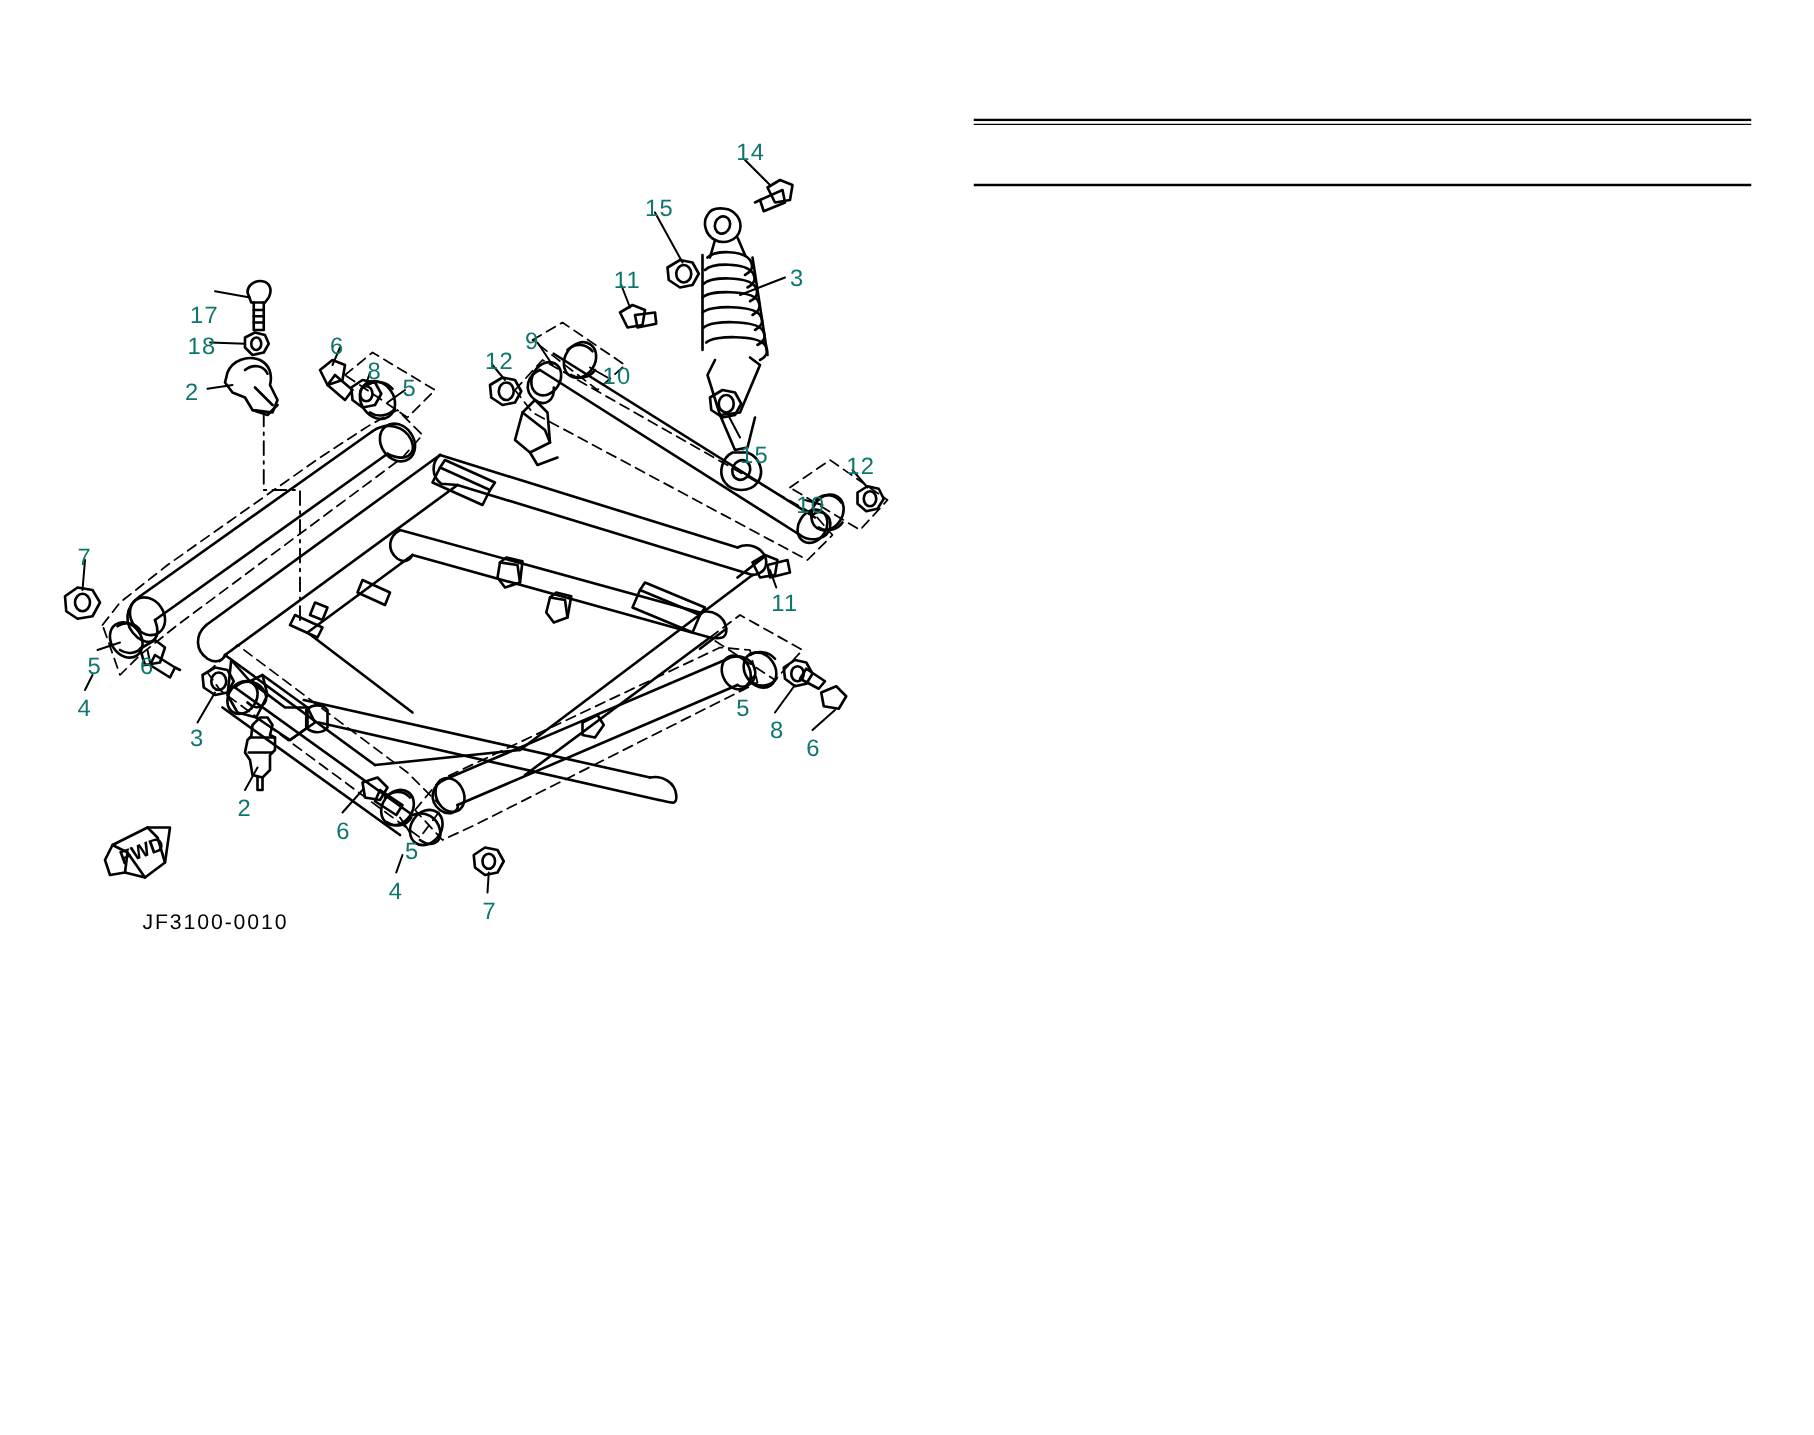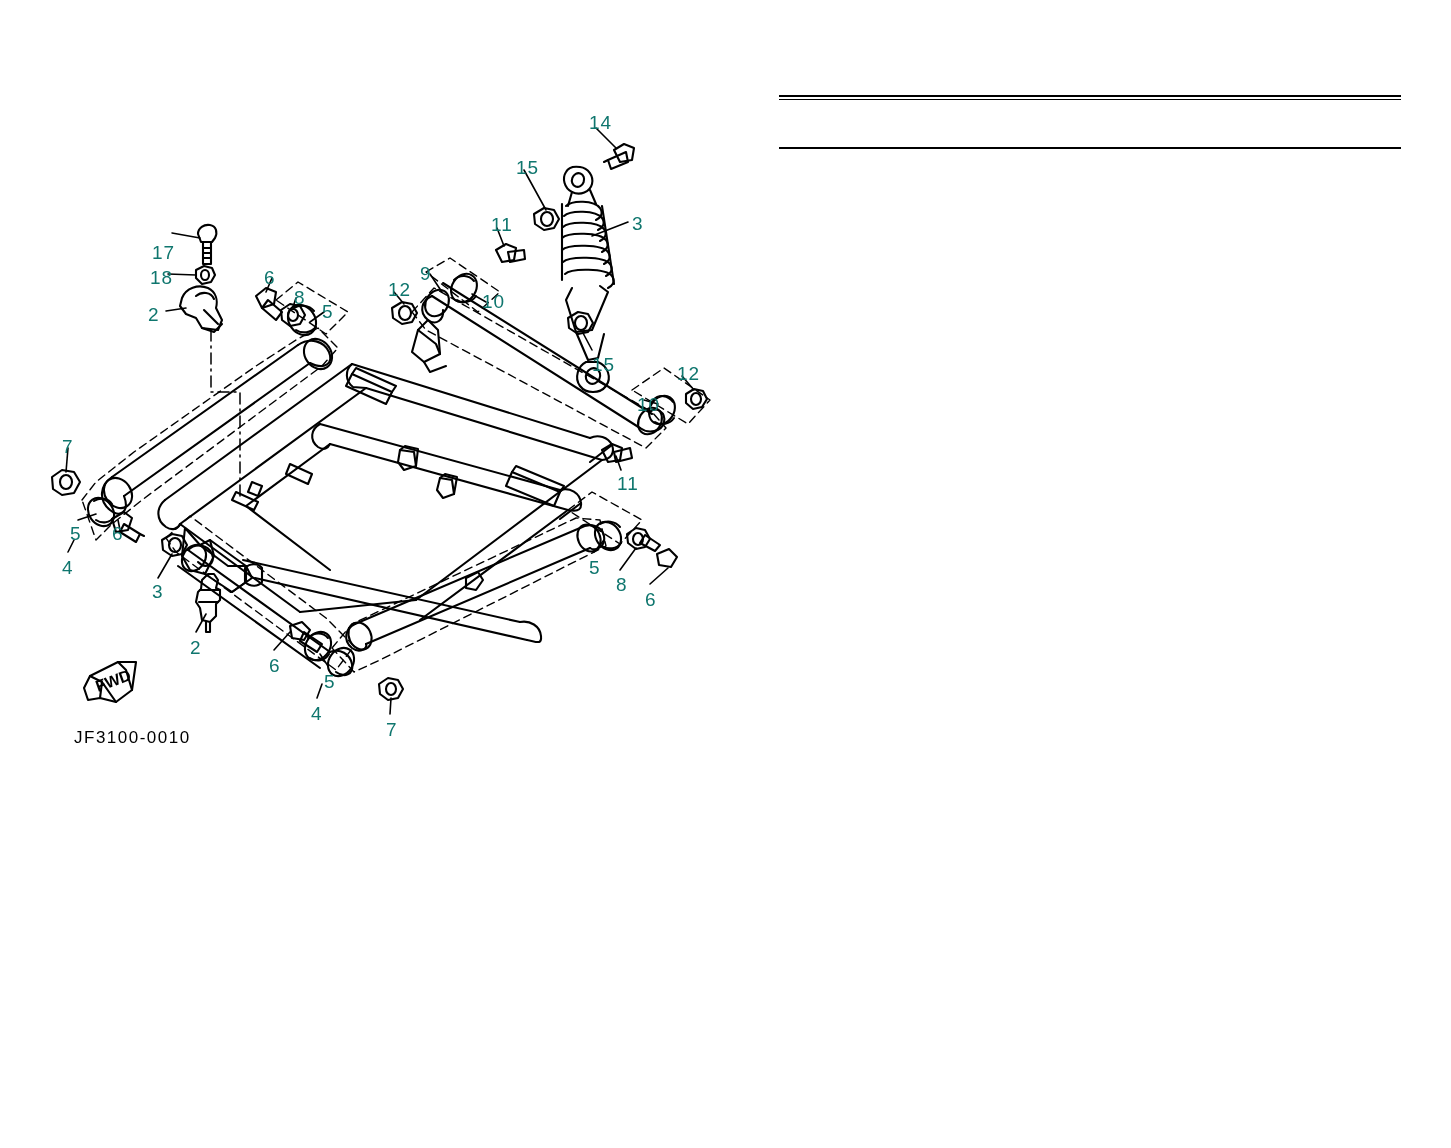--- a/index.html
+++ b/index.html
@@ -10,21 +10,21 @@
   .rule-thick{height:2px;background:#000;}
   .rule-gap{height:2px;background:#fff;}
   .rule-thin{height:1px;background:#000;}
   .rule-block2{position:absolute;left:779px;top:147px;width:622px;}
 
   svg.art{position:absolute;left:0;top:0;width:1451px;height:1148px;}
 
   .lbl{position:absolute;font-family:Liberation Sans, sans-serif;font-size:19px;color:#0f766e;
        letter-spacing:1px;white-space:nowrap;line-height:1;}
   .code{position:absolute;font-family:"Liberation Sans",sans-serif;font-size:17px;
-        letter-spacing:1.5px;color:#000;white-space:nowrap;}
+        letter-spacing:1.5px;color:#000;white-space:nowrap;margin-left:40px;}
 </style>
 </head>
 <body>
 
 <div id="page">
 
   <div class="rules">
     <div class="rule-thick"></div>
     <div class="rule-gap"></div>
     <div class="rule-thin"></div>

